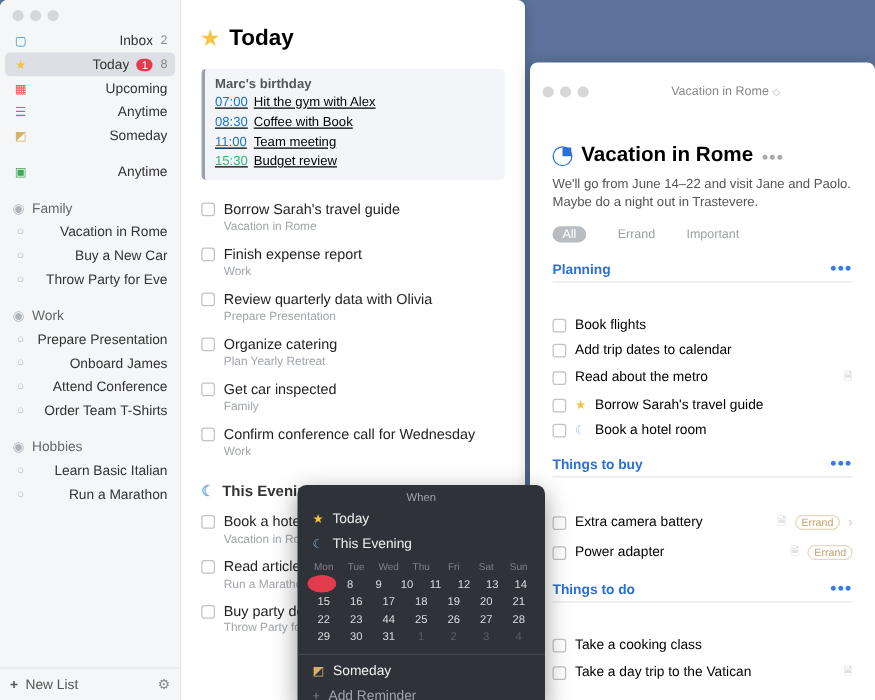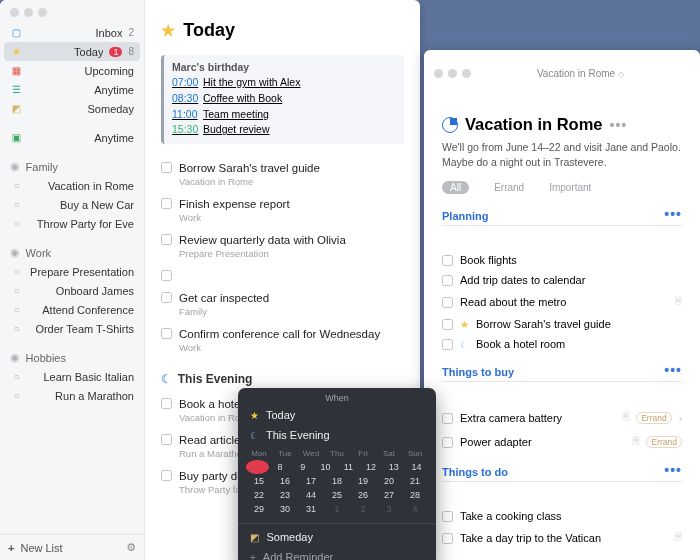--- a/index.html
+++ b/index.html
@@ -221,20 +221,24 @@
         </div>
         <div class="task">
           <div class="checkbox"></div>
           <div class="task-body">
             <div class="task-title">Review quarterly data with Olivia</div>
             <div class="task-sub">Prepare Presentation</div>
           </div>
         </div>
         <div class="task">
           <div class="checkbox"></div>
+          <div class="task-body">
+            <div class="task-title">Organize catering</div>
+            <div class="task-sub">Plan Yearly Retreat</div>
+          </div>
         </div>
         <div class="task">
           <div class="checkbox"></div>
           <div class="task-body">
             <div class="task-title">Get car inspected</div>
             <div class="task-sub">Family</div>
           </div>
         </div>
         <div class="task">
           <div class="checkbox"></div>

